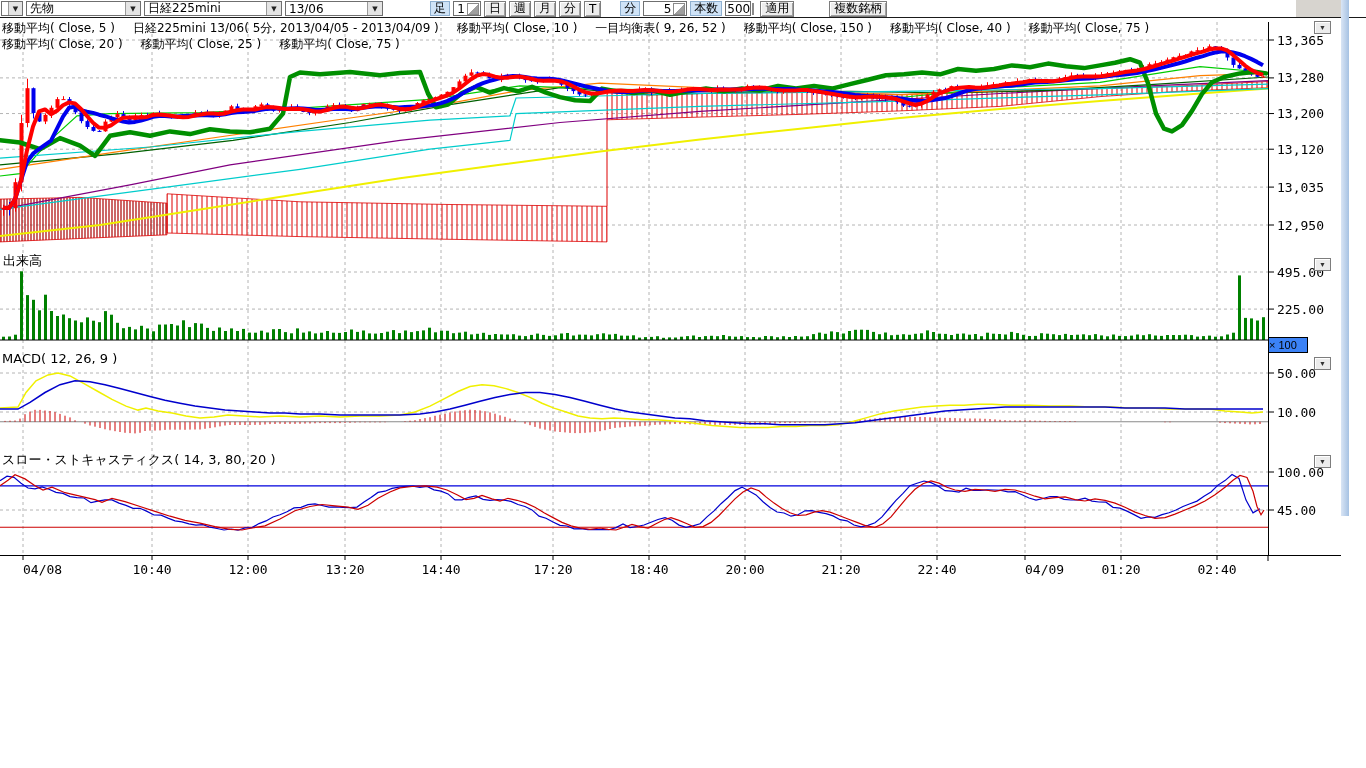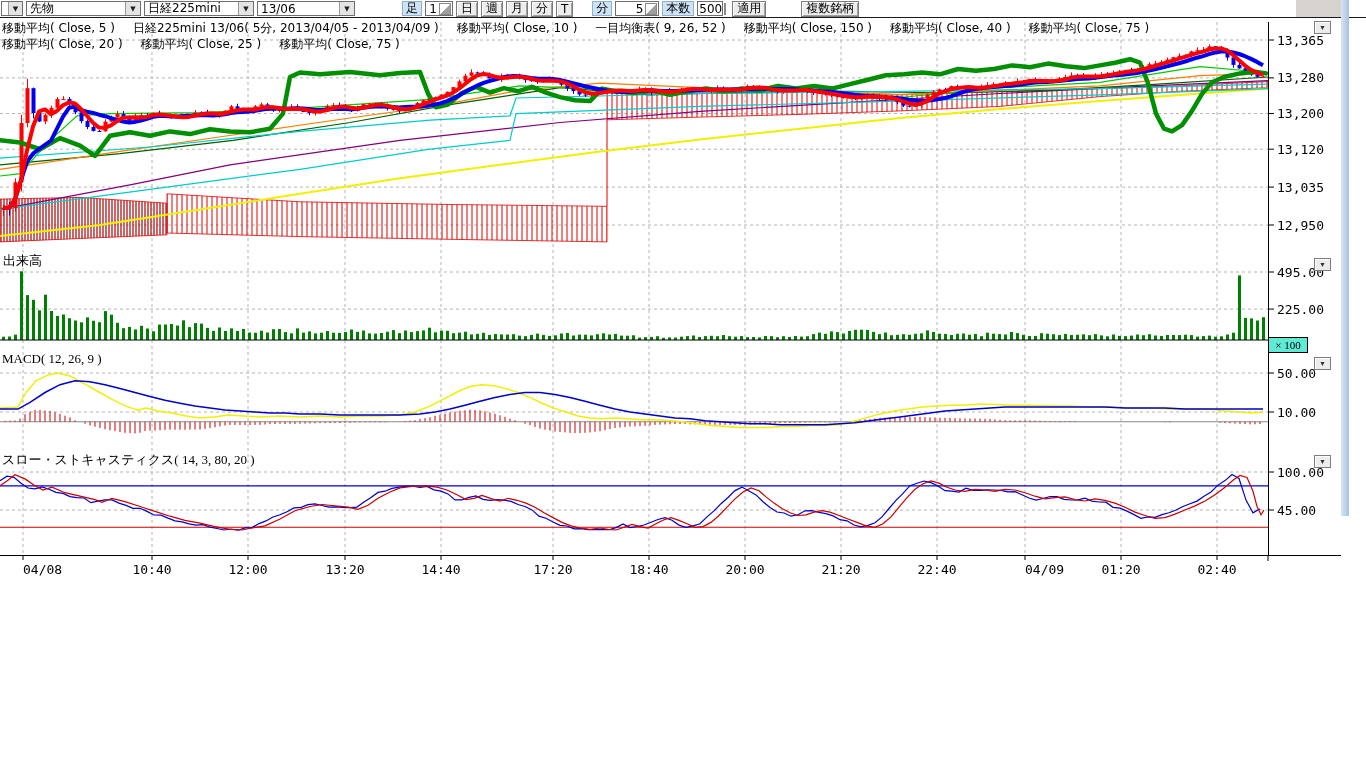--- a/index.html
+++ b/index.html
@@ -7,46 +7,46 @@
        font-family:"DejaVu Sans","Liberation Sans",sans-serif;color:#000;}
   
   .toolbar{position:absolute;left:0;top:0;width:1366px;height:18px;background:#ffffff;
            border-bottom:1px solid #1a1a1a;display:flex;align-items:center;gap:3px;
            padding:1px 0 1px 1px;box-sizing:border-box;font-size:12px;}
   .combo{display:flex;align-items:center;height:15px;background:#fff;
          border:1px solid #6f6f6f;box-sizing:border-box;}
   .combo-text{flex:1;padding:0 3px;white-space:nowrap;overflow:hidden;}
   .combo-arrow{width:14px;height:13px;background:#e4e4e4;border-left:1px solid #9a9a9a;
                display:flex;align-items:center;justify-content:center;font-size:7px;color:#222;}
-  .w22{width:22px}.w95{width:115px}.w138{width:110px}.w98{width:98px}
+  .w22{width:22px}.w95{width:115px}.w138{width:138px}.w98{width:98px}
   .bluetag{height:15px;background:#cfe3f7;border:1px solid #8fb0d0;padding:0 3px;
            display:flex;align-items:center;box-sizing:border-box;}
   .spinfield{height:15px;border:1px solid #6f6f6f;background:#fff;display:flex;
              align-items:center;padding:0 1px;box-sizing:border-box;}
   .spinfield .val{flex:1;text-align:right;padding-right:1px;}
   .spin-icon{width:10px;height:10px;margin-left:1px;border:1px solid #8a8a8a;
              background:linear-gradient(315deg,#9f9f9f 46%,#ffffff 47%);}
   .sw28{width:28px}.sw44{width:44px}.sw50{width:26px}
   .tbtn{height:16px;padding:0 4px;background:#ededed;border:1px solid #7d7d7d;
         box-shadow:inset 1px 1px 0 #fff, inset -1px -1px 0 #a0a0a0;
         font-size:12px;font-family:inherit;display:flex;align-items:center;cursor:default;}
   .ml46{margin-left:44px}.ml18{margin-left:16px}.ml6{margin-left:6px}.ml14{margin-left:32px}
   .toolbar-corner{position:absolute;left:1296px;top:0;width:45px;height:17px;background:#d7d4cf;}
   
   .legend-row{position:absolute;left:2px;display:flex;gap:18px;font-size:12px;
               white-space:nowrap;z-index:3;text-align:center;}
   
-  .pane-label{position:absolute;font-size:13px;z-index:3;white-space:nowrap;font-family:Liberation Serif, serif;}
+  .pane-label{position:absolute;font-size:13px;z-index:3;white-space:nowrap;}
   
   .pane-menu-btn{position:absolute;width:17px;height:13px;background:#ececec;
                  border:1px solid #7d7d7d;box-shadow:inset 1px 1px 0 #fff;
                  font-size:7px;line-height:10px;text-align:center;color:#333;padding:0;z-index:4;}
   .multiplier-badge{position:absolute;left:1268px;top:337px;width:38px;height:14px;
-                    border:1px solid #000;font-size:11px;line-height:14px;text-align:center;
-                    background:#5eead4;font-family:Liberation Serif, serif;z-index:4;}
+                    border:1px solid #000;font-size:11px;line-height:14px;
+                    background:#3b82f6;font-family:Liberation Sans, sans-serif;z-index:4;}
   .scroll-strip{position:absolute;left:1341px;top:0;width:8px;height:516px;
                 background:linear-gradient(to right,#d9e5f5,#a6c2e3);z-index:4;}
   #chart-svg{position:absolute;left:0;top:0;z-index:1;}
 </style>
 </head>
 <body>
 
 <div class="app">
 
   <svg id="chart-svg" width="1366" height="600">

